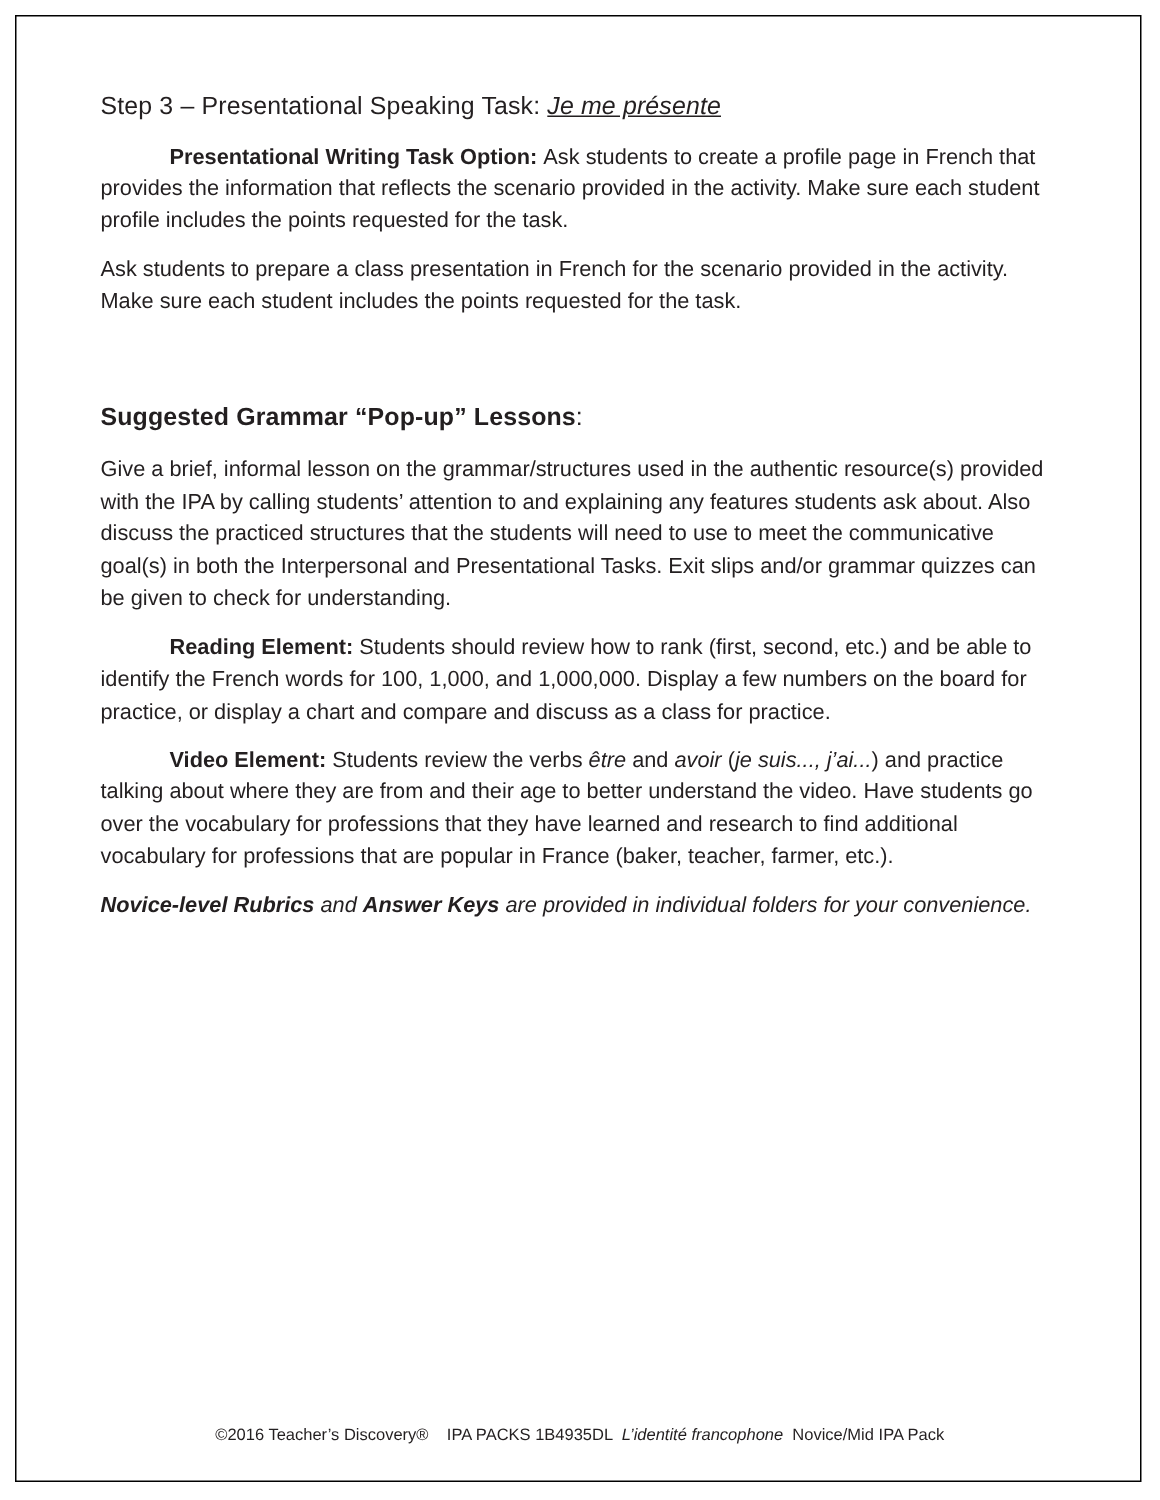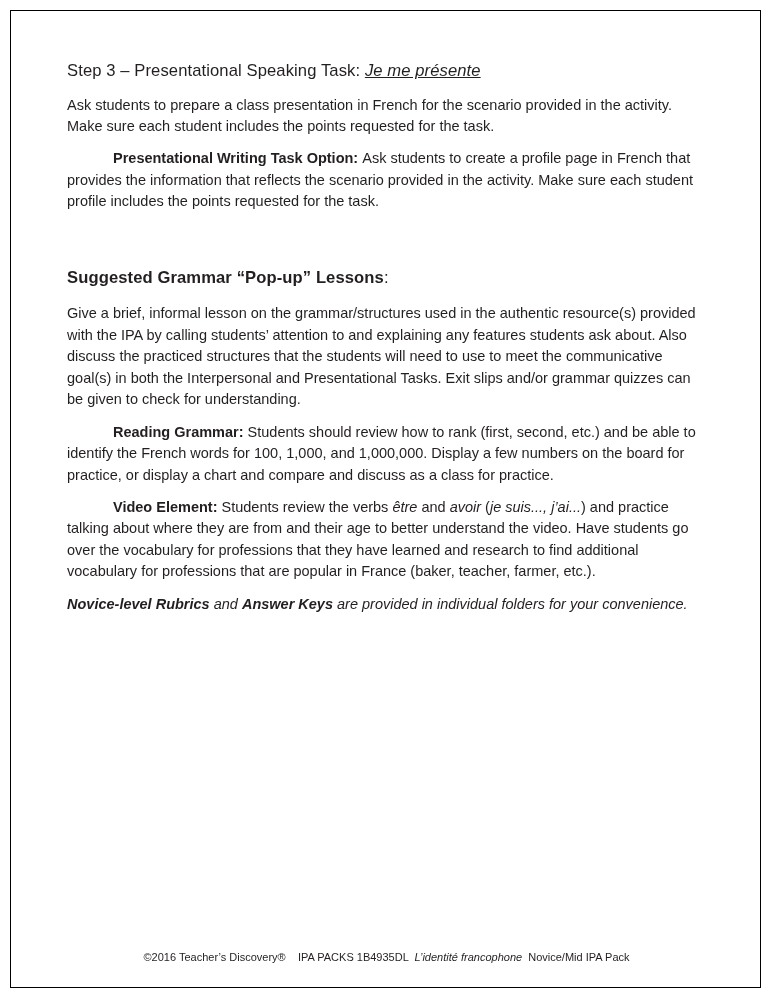--- a/index.html
+++ b/index.html
@@ -70,29 +70,29 @@
 </head>
 <body>
 
 <div class="page">
   <div class="frame"></div>
 
   <div class="content">
 
     <div class="heading"><span style="font-weight: normal;">Step 3 – Presentational Speaking Task: </span><span style="font-style: italic; text-decoration: underline;">Je me présente</span></div>
 
+    <p class="para indent"><span style="font-weight: bold;">Presentational Writing Task Option: </span><span>Ask students to create a profile page in French that provides the information that reflects the scenario provided in the activity. Make sure each student profile includes the points requested for the task.</span></p>
+
     <p class="para"><span>Ask students to prepare a class presentation in French for the scenario provided in the activity. Make sure each student includes the points requested for the task.</span></p>
-
-    <p class="para indent"><span style="font-weight: bold;">Presentational Writing Task Option: </span><span>Ask students to create a profile page in French that provides the information that reflects the scenario provided in the activity. Make sure each student profile includes the points requested for the task.</span></p>
 
     <div class="heading section-heading"><span style="font-weight: bold;">Suggested Grammar “Pop-up” Lessons</span><span>:</span></div>
 
     <p class="para"><span>Give a brief, informal lesson on the grammar/structures used in the authentic resource(s) provided with the IPA by calling students’ attention to and explaining any features students ask about. Also discuss the practiced structures that the students will need to use to meet the communicative goal(s) in both the Interpersonal and Presentational Tasks. Exit slips and/or grammar quizzes can be given to check for understanding.</span></p>
 
-    <p class="para indent"><span style="font-weight: bold;">Reading Grammar: </span><span>Students should review how to rank (first, second, etc.) and be able to identify the French words for 100, 1,000, and 1,000,000. Display a few numbers on the board for practice, or display a chart and compare and discuss as a class for practice.</span></p>
+    <p class="para indent"><span style="font-weight: bold;">Reading Element: </span><span>Students should review how to rank (first, second, etc.) and be able to identify the French words for 100, 1,000, and 1,000,000. Display a few numbers on the board for practice, or display a chart and compare and discuss as a class for practice.</span></p>
 
     <p class="para indent"><span style="font-weight: bold;">Video Element: </span><span>Students review the verbs </span><span style="font-style: italic;">être</span><span> and </span><span style="font-style: italic;">avoir</span><span> (</span><span style="font-style: italic;">je suis..., j’ai...</span><span>) and practice talking about where they are from and their age to better understand the video. Have students go over the vocabulary for professions that they have learned and research to find additional vocabulary for professions that are popular in France (baker, teacher, farmer, etc.).</span></p>
 
     <p class="para last"><span style="font-weight: bold;">Novice-level Rubrics</span><span> and </span><span style="font-weight: bold;">Answer Keys</span><span> are provided in individual folders for your convenience.</span></p>
 
   </div>
 
   <div class="footer"><span>©2016 Teacher’s Discovery®    IPA PACKS 1B4935DL  </span><span style="font-style: italic;">L’identité francophone</span><span>  Novice/Mid IPA Pack</span></div>
 </div>
 

